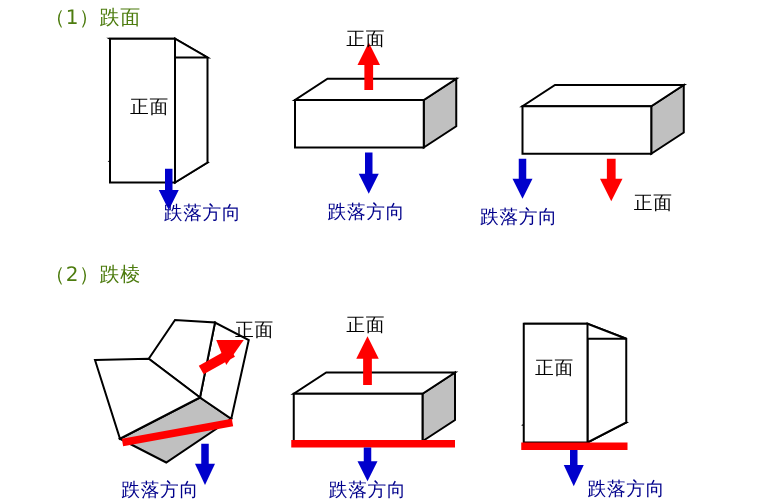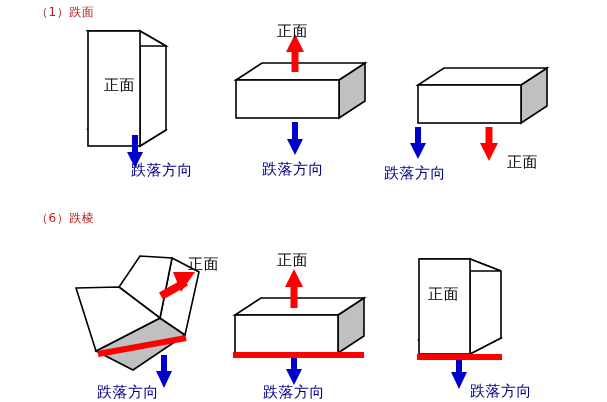--- a/index.html
+++ b/index.html
@@ -15,22 +15,22 @@
     overflow: hidden;
   }
   .canvas {
     position: absolute;
     left: 0; top: 0;
     width: 607px;
     height: 402px;
   }
   .section-heading {
     position: absolute;
-    font-size: 12px;
-    color: #b91c1c;
+    font-size: 16px;
+    color: #4d7c0f;
     white-space: nowrap;
     letter-spacing: 0.5px;
   }
   #heading-face { left: 36px; top: 4px; }
   #heading-edge { left: 36px; top: 210px; }
 
   .lbl {
     position: absolute;
     font-size: 15px;
     white-space: nowrap;
@@ -39,21 +39,21 @@
   .lbl-front { color: #000000; }
   .lbl-drop  { color: #00008B; }
   .lbl-front-red { color: #000000; }
   svg { display: block; overflow: visible; }
 </style>
 </head>
 <body>
 
 <div class="section-heading" id="heading-face">（1）跌面</div>
 
-<div class="section-heading" id="heading-edge">（6）跌棱</div>
+<div class="section-heading" id="heading-edge">（2）跌棱</div>
 
 <svg class="canvas" viewBox="0 0 607 402">
 
   <g>
 
     <polygon points="88,129 140,146 166,130 114,113" fill="#c0c0c0" stroke="#000000" stroke-width="1.6"></polygon>
 
     <polygon points="140,146 166,130 166,46 140,31" fill="#ffffff" stroke="#000000" stroke-width="1.6"></polygon>
 
     <polygon points="88,31 140,31 166,46 114,46" fill="#ffffff" stroke="#000000" stroke-width="1.6"></polygon>

